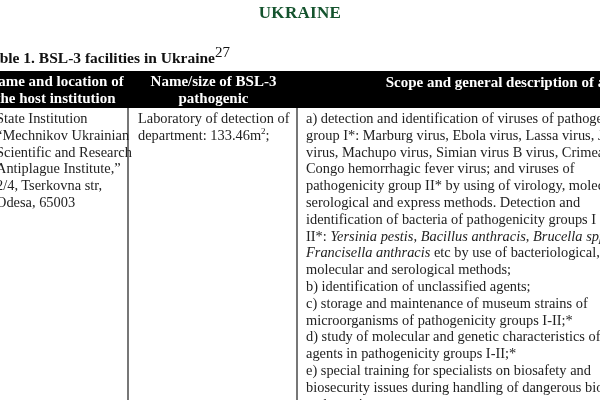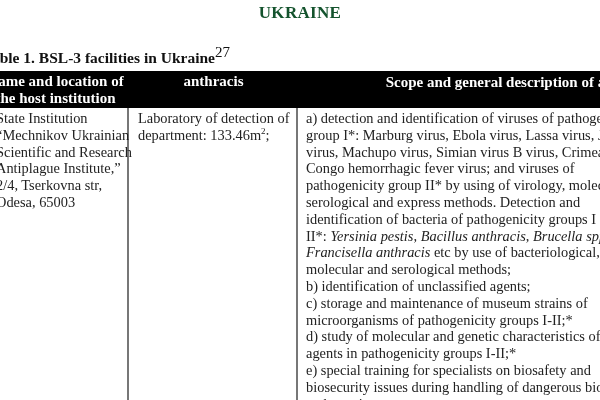--- a/index.html
+++ b/index.html
@@ -32,21 +32,22 @@
 
 <div class="caption"><span>Table 1. BSL-3 facilities in Ukraine</span><sup>27</sup></div>
 
 <div class="table">
   <div class="hdr">
     <div class="c1">
       <span class="line">Name and location of</span>
       <span class="line">the host institution</span>
     </div>
     <div class="c2">
-      <span class="line">anthracis</span>
+      <span class="line">Name/size of BSL-3</span>
+      <span class="line">pathogenic</span>
     </div>
     <div class="c3">
       <span class="line">Scope and general description of activities</span>
     </div>
   </div>
 
   <div class="row">
     <div class="c1">
       <span class="line">State Institution</span>
       <span class="line">“Mechnikov Ukrainian</span>

